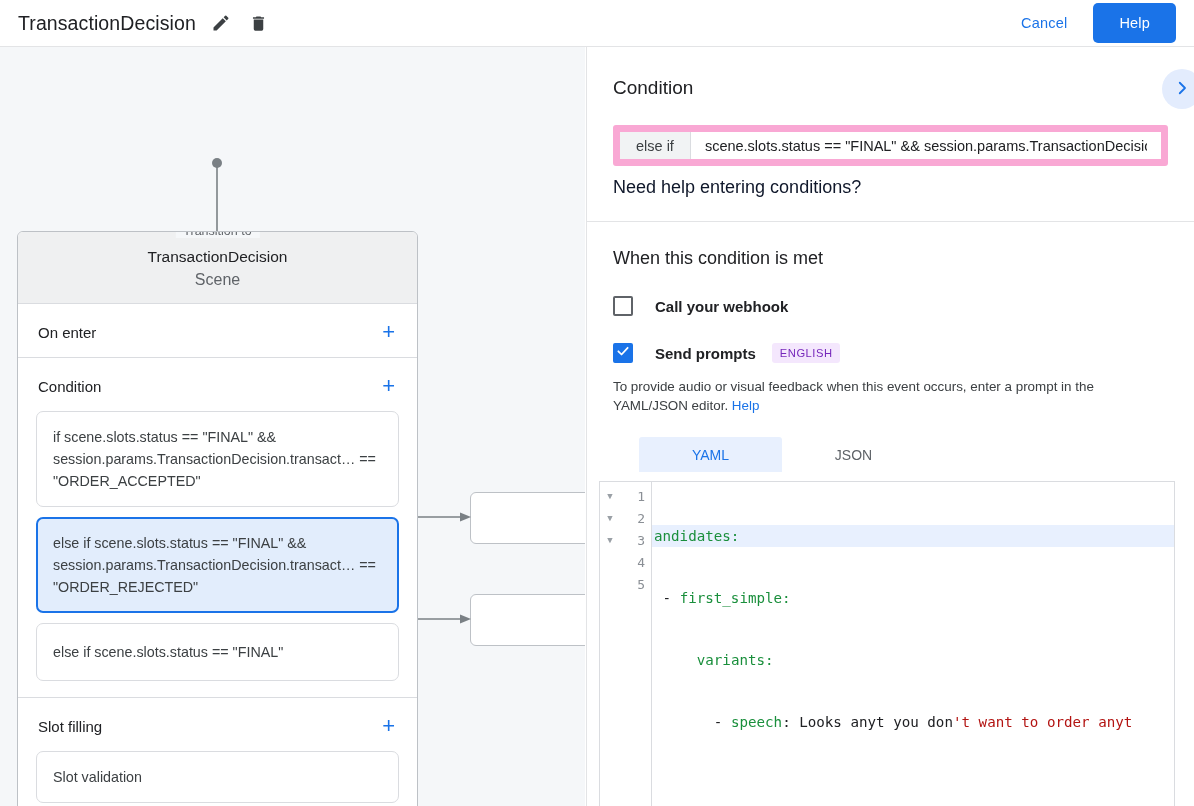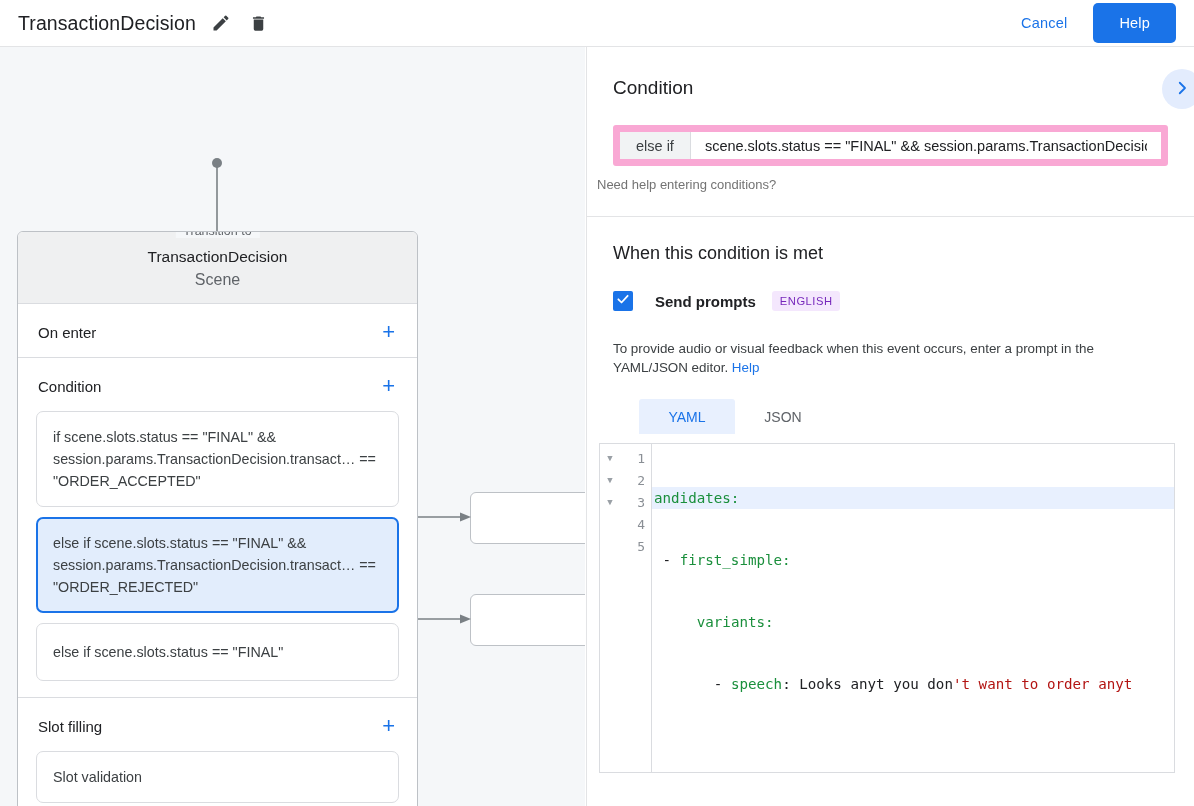--- a/index.html
+++ b/index.html
@@ -139,22 +139,22 @@
     background: #f1f3f4; border-right: 1px solid #dadce0;
     display: flex; align-items: center; padding: 0 16px;
     font-size: 14.5px; color: #3c4043; white-space: nowrap;
   }
   .cond-input {
     flex: 1; border: none; outline: none; padding: 0 14px;
     font-size: 14.5px; color: #202124; font-family: "Liberation Sans", sans-serif;
     background: #fff;
   }
   .help-link {
-    display: inline-block; margin: 11px 26px 0 10px;
-    color: #737373; font-size: 13px; text-decoration: none; cursor: pointer;
+    display: inline-block; margin: 11px 26px 0 26px;
+    color: #0f172a; font-size: 18px; text-decoration: none; cursor: pointer;
   }
   .rp-divider { margin-top: 23px; border-top: 1px solid #e3e4e6; }
 
   .rp-section { padding: 26px 26px 0 26px; }
   .rp-h2 { font-size: 18px; color: #202124; font-weight: 400; }
 
   .check-row { display: flex; align-items: center; margin-top: 27px; }
   .cbox {
     width: 20px; height: 20px; border: 2px solid #5f6368; border-radius: 2px;
     background: #fff; cursor: pointer; flex: none;
@@ -166,29 +166,29 @@
   .check-label {
     margin-left: 22px; font-size: 15px; color: #202124; font-weight: 700;
     cursor: pointer;
   }
   .lang-badge {
     margin-left: 16px; background: #f4e7fd; color: #7627bb;
     font-size: 11.2px; letter-spacing: .5px; padding: 4px 8px; border-radius: 3px;
     font-weight: 400;
   }
   .help-text {
-    margin-top: 28px; font-size: 13.4px; color: #3c4043; line-height: 19px;
+    margin-top: 14px; font-size: 13.4px; color: #3c4043; line-height: 19px;
     max-width: 565px;
   }
   .help-text a { color: #1a73e8; text-decoration: none; }
 
   
   .ed-tabs { display: flex; margin: 22px 26px 0 26px; }
   .ed-tab {
-    width: 96px; height: 35px; display: flex; align-items: center;
+    width: 143px; height: 35px; display: flex; align-items: center;
     justify-content: center; font-size: 14px; color: #5f6368;
     cursor: pointer; border-radius: 3px 3px 0 0; background: transparent;
     border: none; font-family: "Liberation Sans", sans-serif;
   }
   .ed-tab.active { background: #e8f0fe; color: #1a73e8; }
 
   
   .editor {
     margin: 9px 19px 0 12px; border: 1px solid #dadce0; border-top: 1px solid #dadce0;
     height: 330px; display: flex; overflow: hidden; background: #fff;
@@ -330,20 +330,24 @@
       <div class="cond-prefix">else if</div>
       <input class="cond-input" type="text" value="scene.slots.status == &quot;FINAL&quot; &amp;&amp; session.params.TransactionDecision." style="">
     </div>
     <a class="help-link">Need help entering conditions?</a>
 
     <div class="rp-divider"></div>
 
     <div class="rp-section">
       <div class="rp-h2">When this condition is met</div>
 
+      <div class="check-row">
+        <div class="cbox"></div>
+        <span class="check-label">Call your webhook</span>
+      </div>
 
       <div class="check-row">
         <div class="cbox checked">
           <span>
             <svg width="14" height="14" viewBox="0 0 24 24" fill="none" stroke="#ffffff" stroke-width="3" stroke-linecap="round" stroke-linejoin="round">
               <polyline points="4 12.5 9.5 18 20 6.5"></polyline>
             </svg>
           </span>
         </div>
         <span class="check-label">Send prompts</span>

